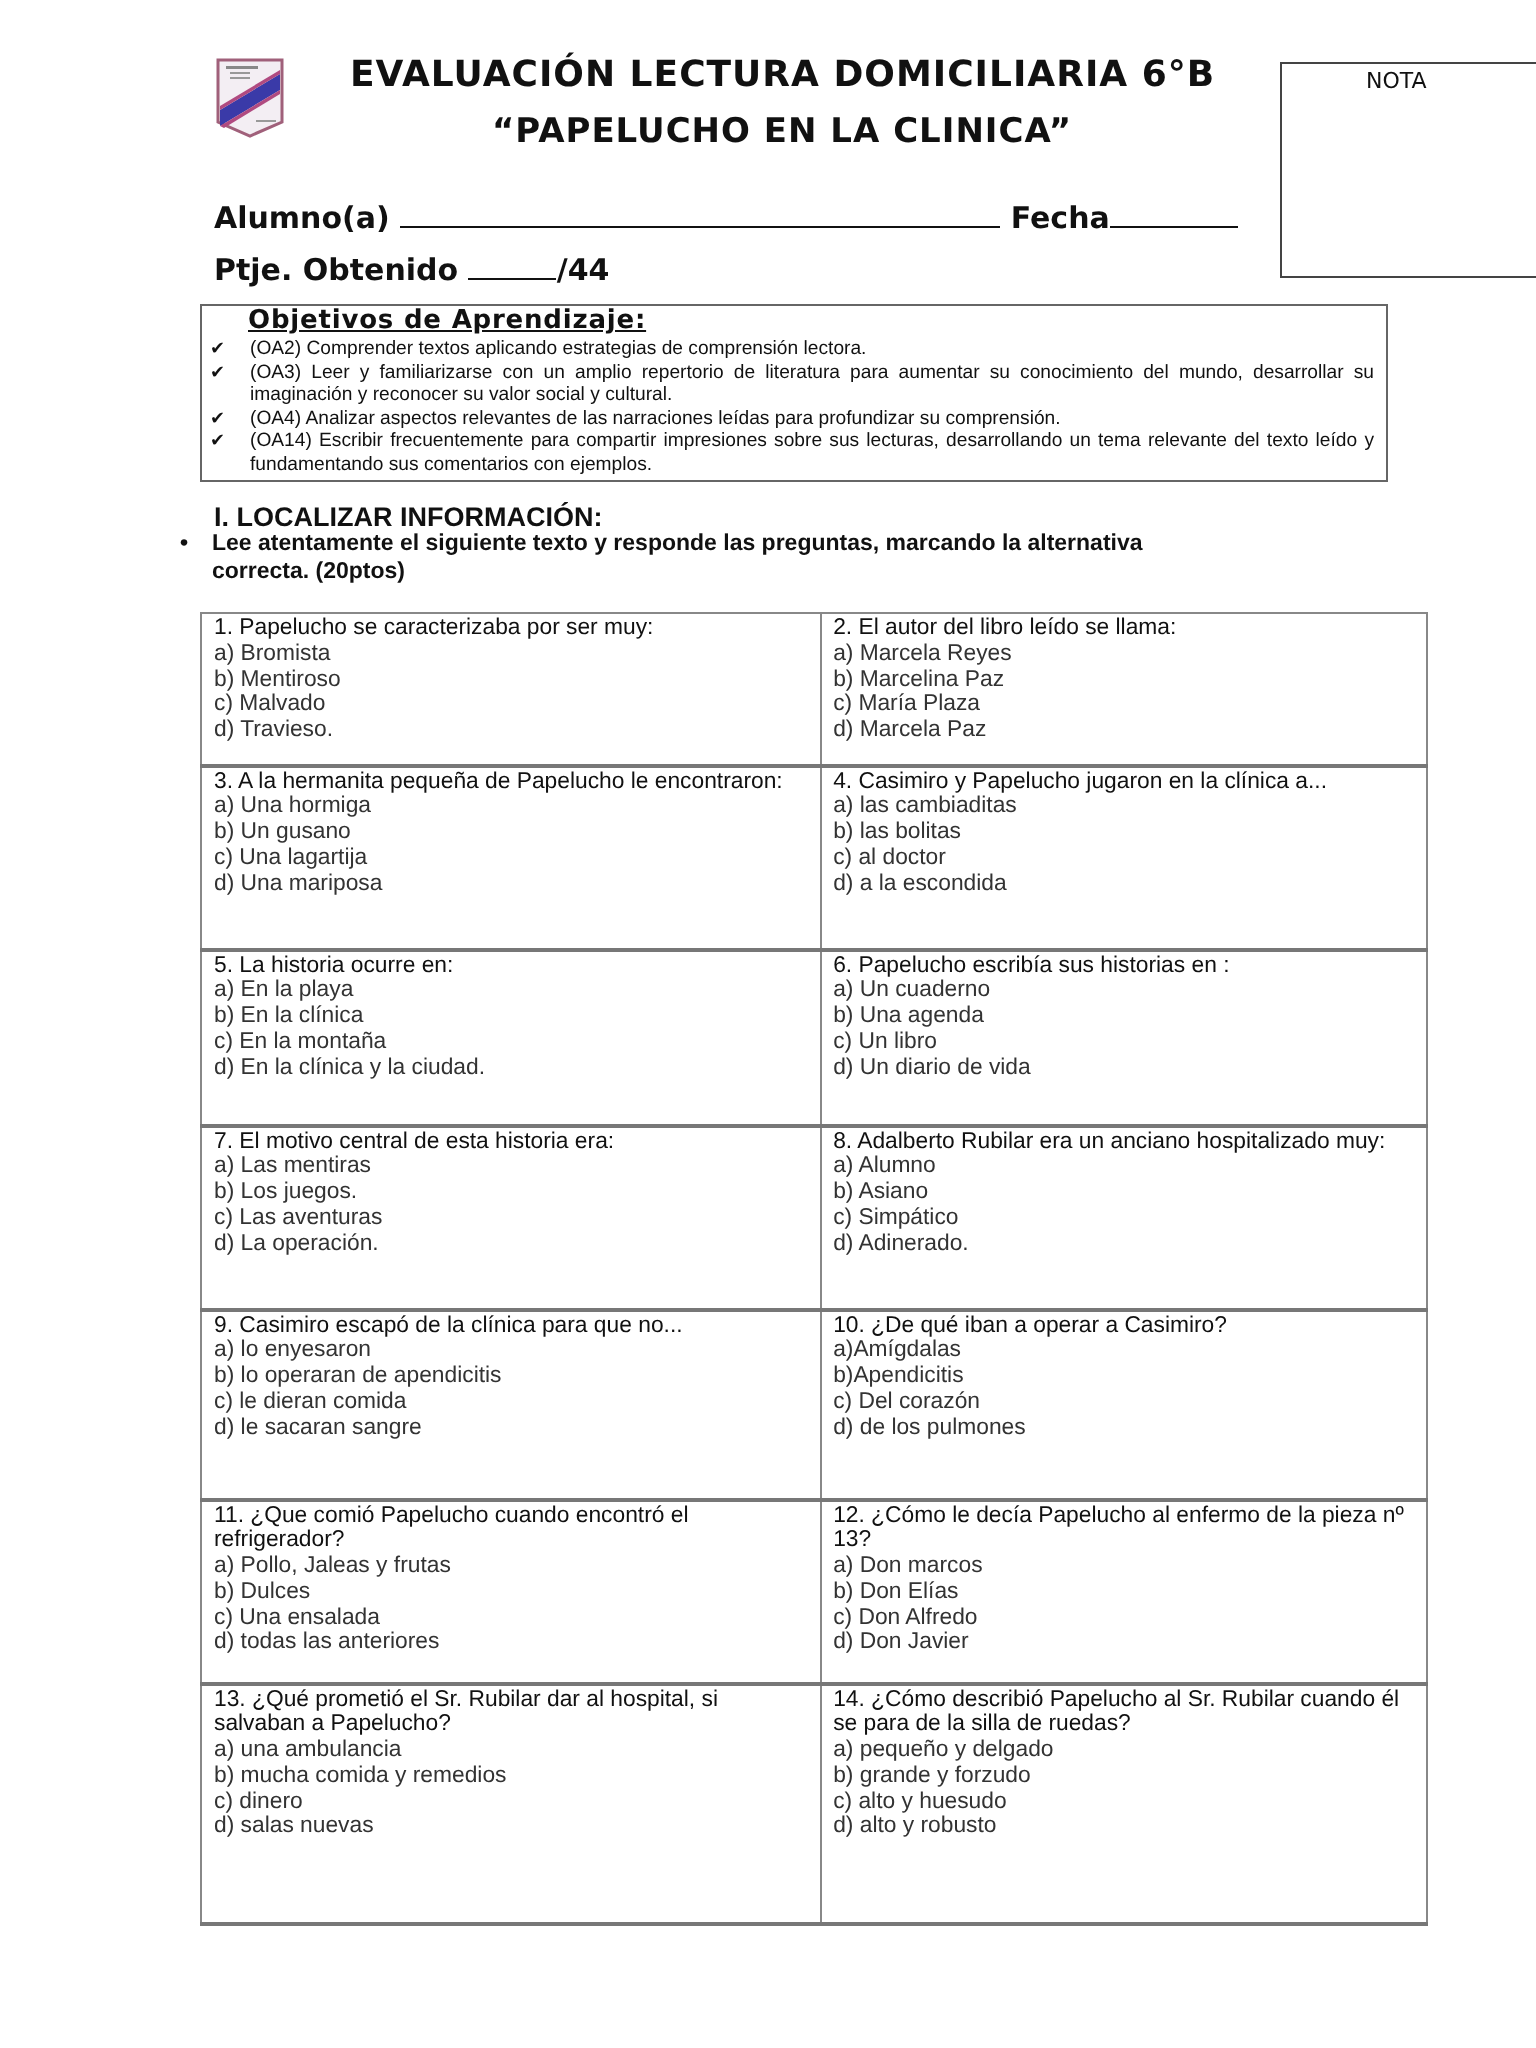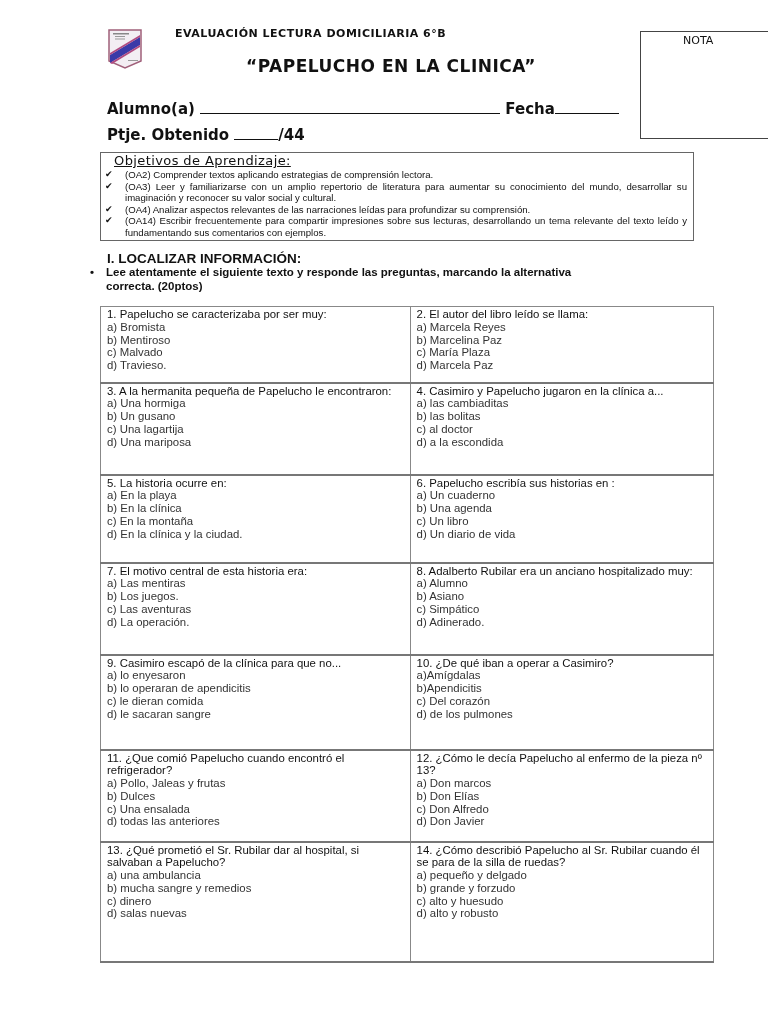--- a/index.html
+++ b/index.html
@@ -1,27 +1,27 @@
 <!DOCTYPE html>
 <html><head>
   <meta charset="utf-8">
   <style>
     html, body { margin:0; padding:0; background:#ffffff; }
     body { width:768px; height:1024px; position:relative; overflow:hidden; color:#111; font-family:"DejaVu Sans", sans-serif; }
     .abs { position:absolute; }
     .logo { left:108px; top:29px; width:34px; height:40px; }
-    .title1 { left:175px; top:27px; font-size:11px; font-weight:bold; letter-spacing:0.5px; white-space:nowrap; }
+    .title1 { left:175px; top:27px; font-size:18px; font-weight:bold; letter-spacing:0.5px; white-space:nowrap; }
     .title2 { left:246px; top:56px; font-size:17px; font-weight:bold; letter-spacing:0.5px; white-space:nowrap; }
     .nota-box { left:640px; top:31px; width:140px; height:108px; border:1px solid #444; box-sizing:border-box; }
     .nota-label { position:absolute; left:42px; top:2px; font-size:11px; }
     .alumno { left:107px; top:100px; font-size:15px; font-weight:bold; white-space:nowrap; }
     .line { display:inline-block; border-bottom:1.5px solid #111; vertical-align:baseline; height:1px; }
     .ptje { left:107px; top:126px; font-size:15px; font-weight:bold; white-space:nowrap; }
     .obj-box { left:100px; top:152px; width:594px; height:89px; border:1px solid #666; box-sizing:border-box; font-family:"Liberation Sans", sans-serif; }
-    .obj-title { position:absolute; left:13px; top:0px; font-family:"DejaVu Sans", sans-serif; font-size:13px; text-decoration:underline; letter-spacing:0.4px; }
+    .obj-title { position:absolute; left:23px; top:0px; font-family:"DejaVu Sans", sans-serif; font-size:13px; text-decoration:underline; letter-spacing:0.4px;font-weight:bold; }
     .obj-list { position:absolute; left:4px; top:16px; right:6px; font-size:9.6px; line-height:11.5px; }
     .obj-item { display:flex; }
     .obj-check { width:20px; flex:none; font-size:9px; }
     .obj-text { flex:1; text-align:justify; }
     .sec-title { left:107px; top:251px; font-family:"Liberation Sans", sans-serif; font-size:13.5px; font-weight:bold; white-space:nowrap; }
     .instr { left:90px; top:265px; font-family:"Liberation Sans", sans-serif; font-size:11.5px; font-weight:bold; line-height:14px; width:520px; }
     .instr-bullet { position:absolute; left:0; top:0; }
     .instr-text { margin-left:16px; }
     table.q { position:absolute; left:100px; top:306px; width:614px; border-collapse:collapse; font-family:"Liberation Sans", sans-serif; font-size:11.4px; line-height:12.8px; table-layout:fixed; }
     table.q td { border:1px solid #888; vertical-align:top; padding:1px 6px 0 6px; }
@@ -190,21 +190,21 @@
           <div class="opt">a) Don marcos</div>
           <div class="opt">b) Don Elías</div>
           <div class="opt">c)  Don Alfredo</div>
           <div class="opt">d) Don Javier</div>
         </td>
       </tr>
       <tr class="r" style="height: 120px;">
         <td>
           <div class="qh">13. ¿Qué prometió el Sr. Rubilar dar al hospital, si salvaban a Papelucho?</div>
           <div class="opt">a) una ambulancia</div>
-          <div class="opt">b) mucha sangre y remedios</div>
+          <div class="opt">b) mucha comida y remedios</div>
           <div class="opt">c) dinero</div>
           <div class="opt">d) salas nuevas</div>
         </td>
         <td>
           <div class="qh">14. ¿Cómo describió Papelucho al Sr. Rubilar cuando él se para de la silla de ruedas?</div>
           <div class="opt">a) pequeño y delgado</div>
           <div class="opt">b) grande y forzudo</div>
           <div class="opt">c) alto y huesudo</div>
           <div class="opt">d) alto y robusto</div>
         </td>

